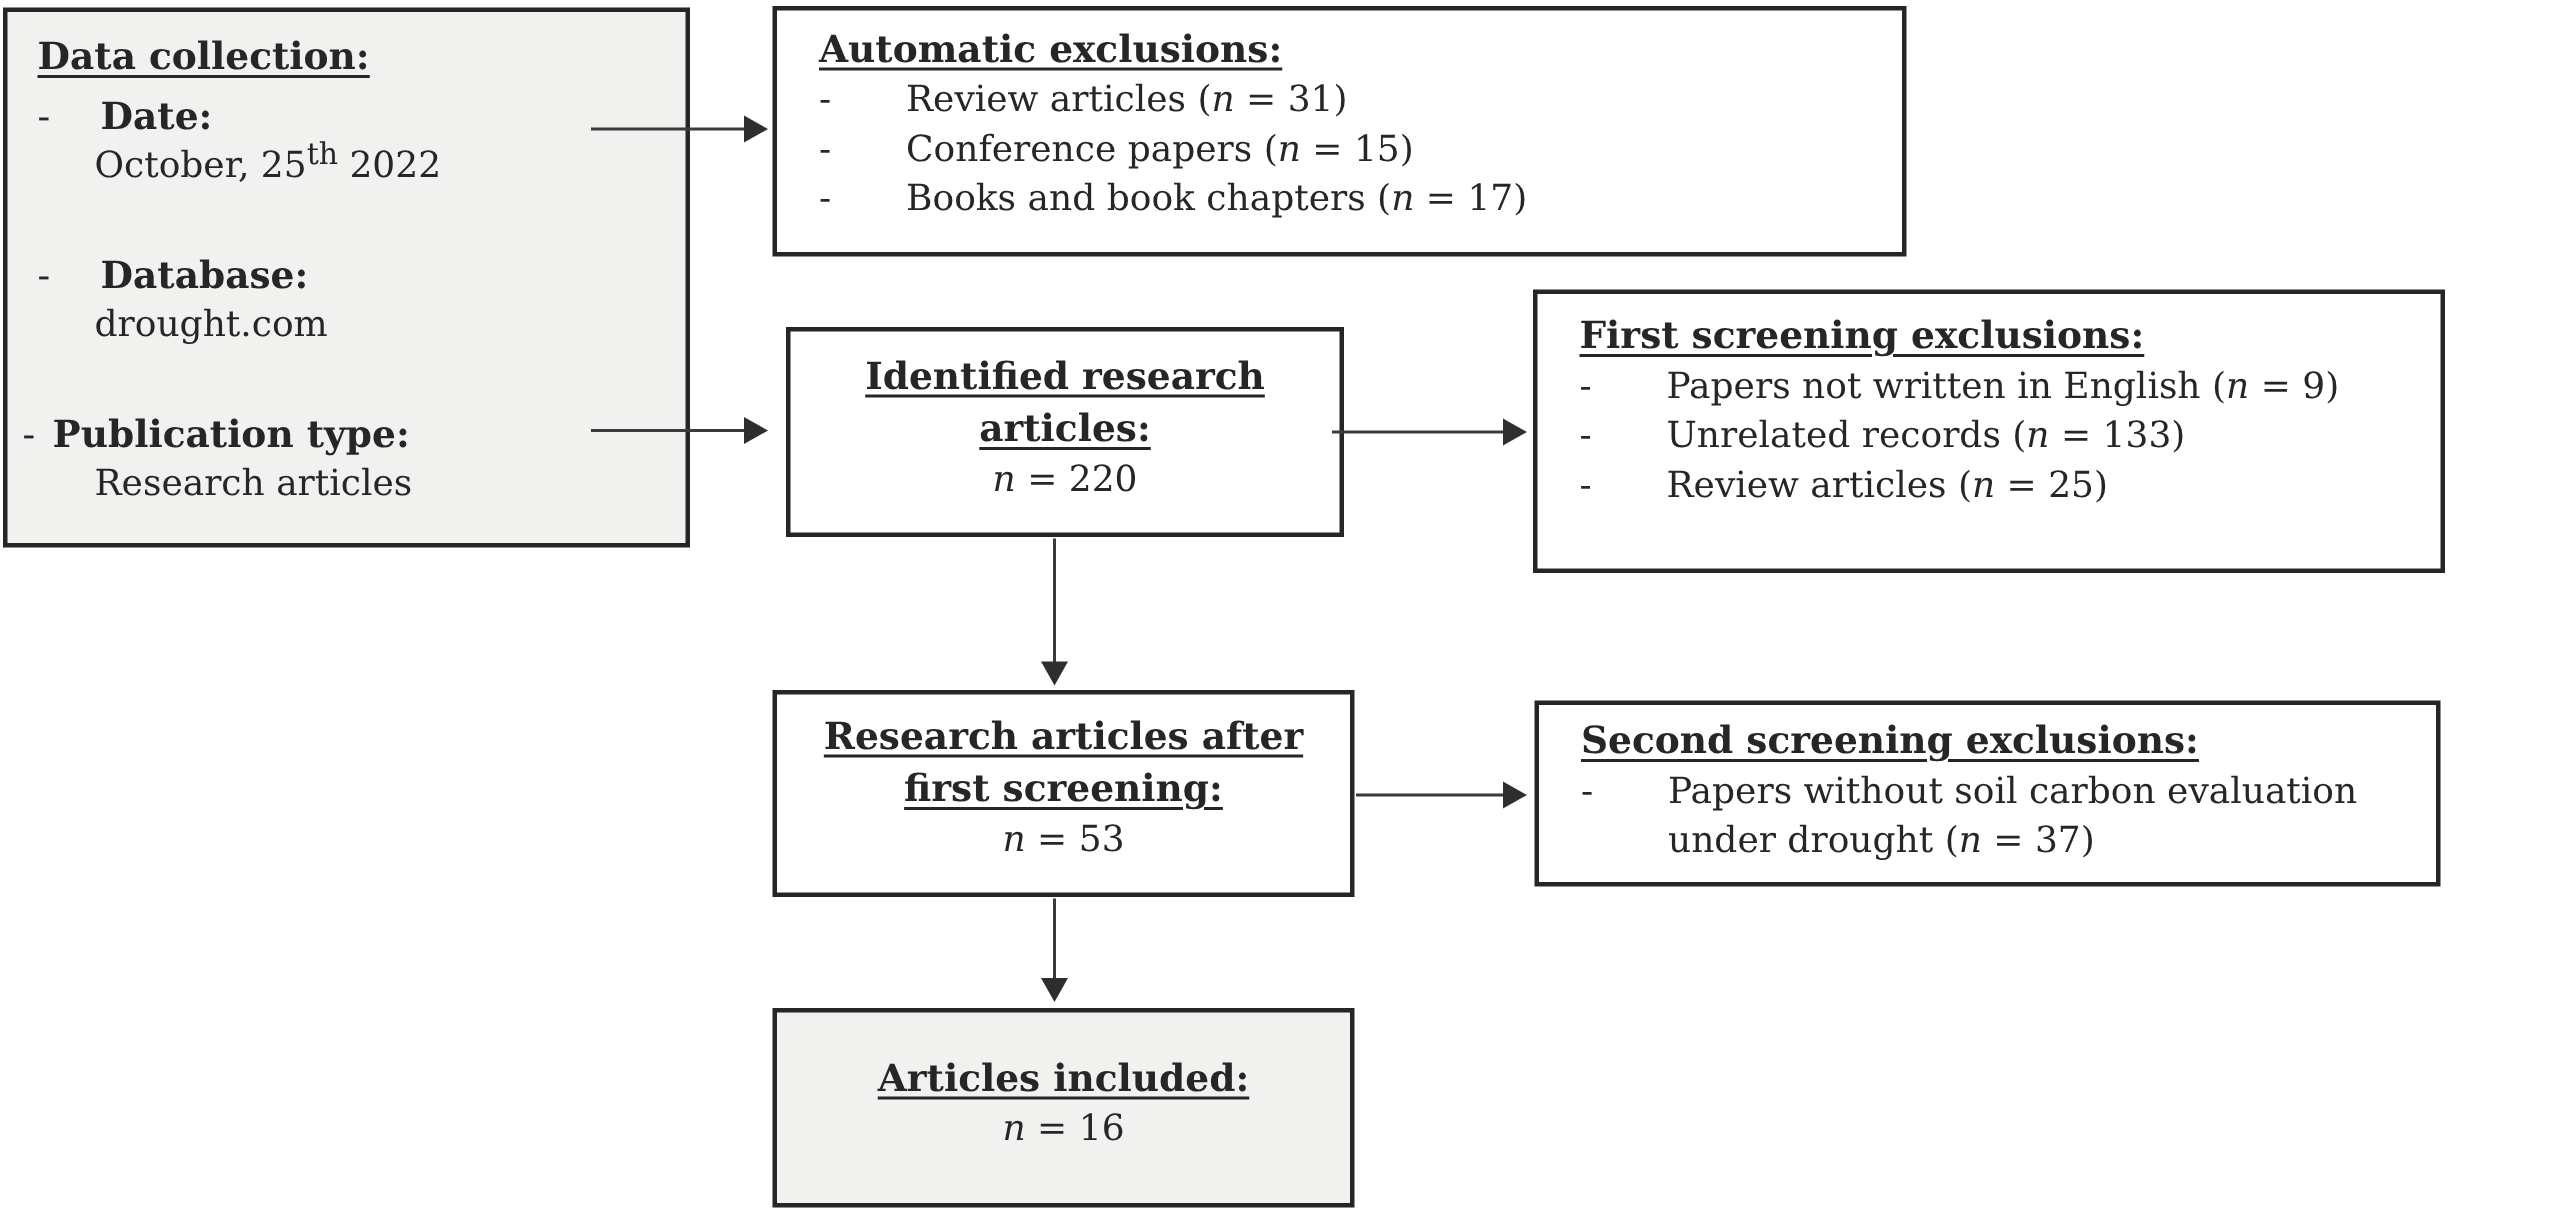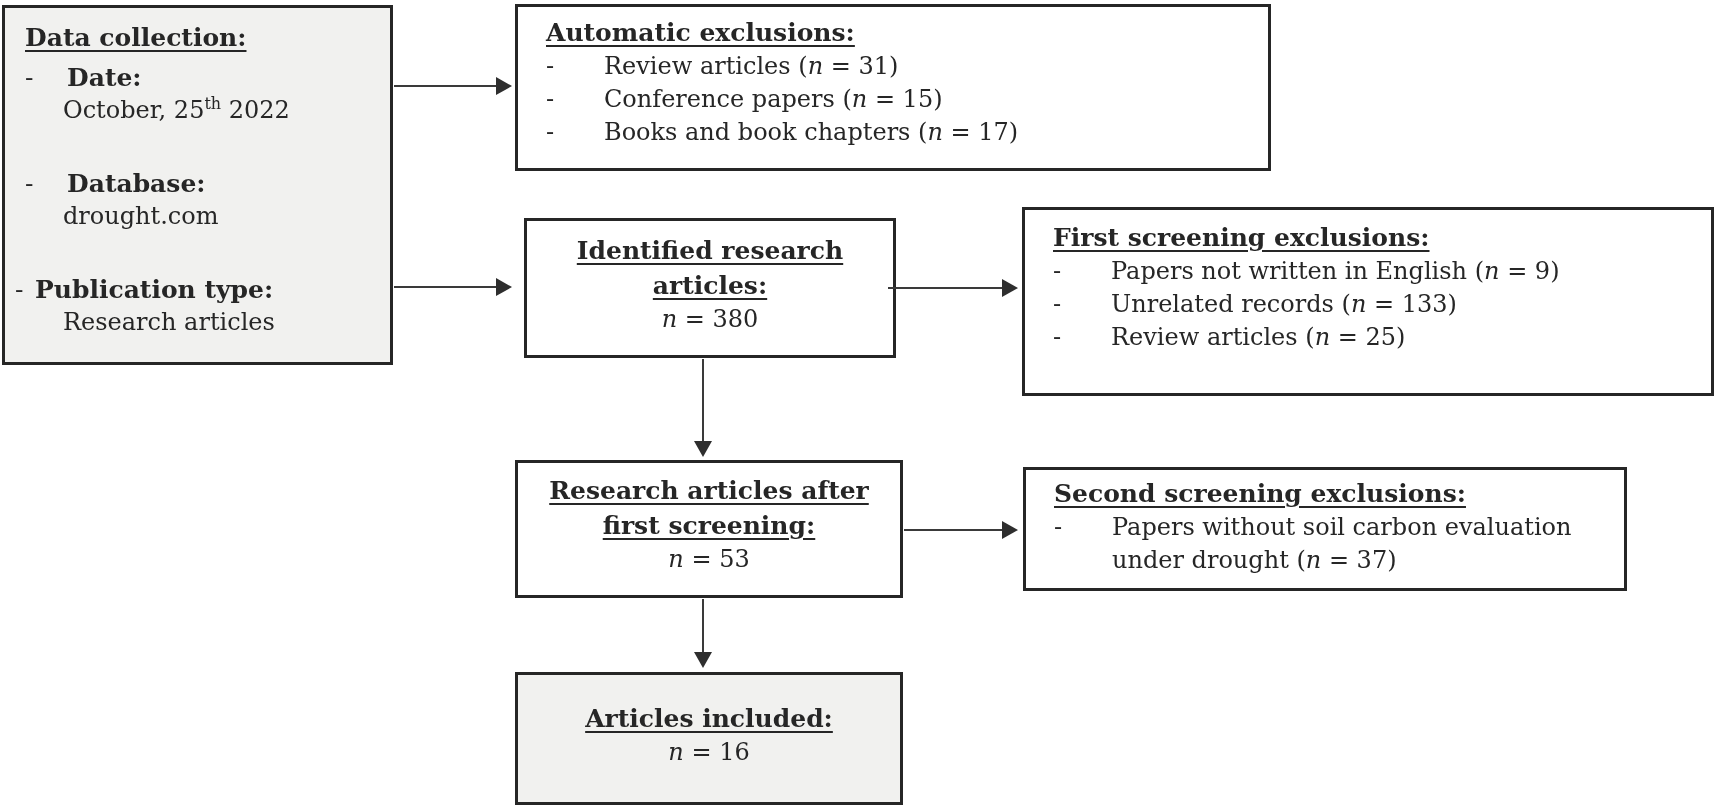--- a/index.html
+++ b/index.html
@@ -73,28 +73,28 @@
     border-bottom: 9px solid transparent;
     border-left: 16px solid #2e2e2e;
   }
   .head-down {
     position: absolute;
     width: 0; height: 0;
     border-left: 9px solid transparent;
     border-right: 9px solid transparent;
     border-top: 16px solid #2e2e2e;
   }
-  sup { font-size: 16px; line-height: 0; }
+  sup { font-size: 20px; line-height: 0; }
 </style>
 </head>
 <body>
 
 <div class="canvas">
 
-  <div class="box gray" style="left:2px; top:5px; width:391px; height:360px;">
+  <div class="box gray" style="left:2px; top:5px; width:458px; height:360px;">
     <div class="dc-pad">
       <div class="box-title">Data collection:</div>
 
       <div class="dc-item mt6">
         <span class="dash">-</span>
         <span>Date:</span>
       </div>
       <div class="dc-value"><span>October, 25</span><sup>th</sup><span> 2022</span></div>
 
       <div class="dc-item mt40">
@@ -125,24 +125,24 @@
       <div class="item-row">
         <span class="dash">-</span>
         <span class="itext"><span>Books and book chapters (</span><span class="nvar">n</span><span> = 17)</span></span>
       </div>
     </div>
   </div>
 
   <div class="box centered" style="left:524px; top:218px; width:372px; height:140px; padding-top:12px;">
     <div class="box-title">Identified research</div>
     <div class="box-title">articles:</div>
-    <div><span class="nvar">n</span><span> = 380</span></div>
-  </div>
-
-  <div class="box" style="left:1022px; top:207px; width:692px; height:189px;">
+    <div><span class="nvar">n</span><span> = 220</span></div>
+  </div>
+
+  <div class="box" style="left:1022px; top:193px; width:608px; height:189px;">
     <div class="list-pad" style="padding-top:10px;">
       <div class="box-title">First screening exclusions:</div>
       <div class="item-row">
         <span class="dash">-</span>
         <span class="itext"><span>Papers not written in English (</span><span class="nvar">n</span><span> = 9)</span></span>
       </div>
       <div class="item-row">
         <span class="dash">-</span>
         <span class="itext"><span>Unrelated records (</span><span class="nvar">n</span><span> = 133)</span></span>
       </div>

